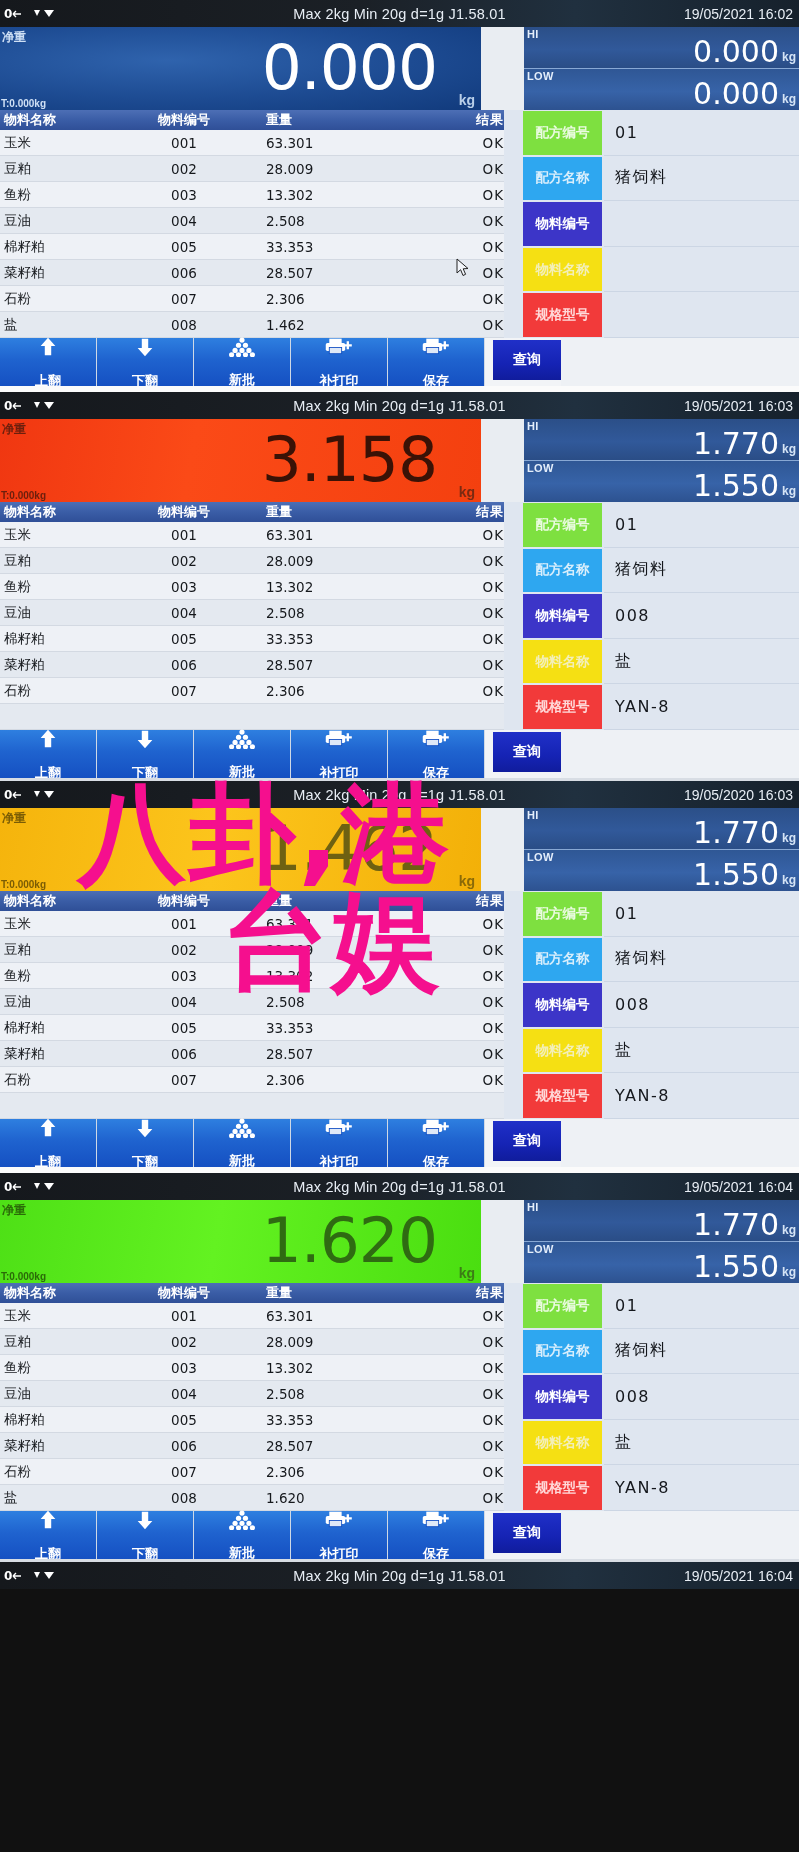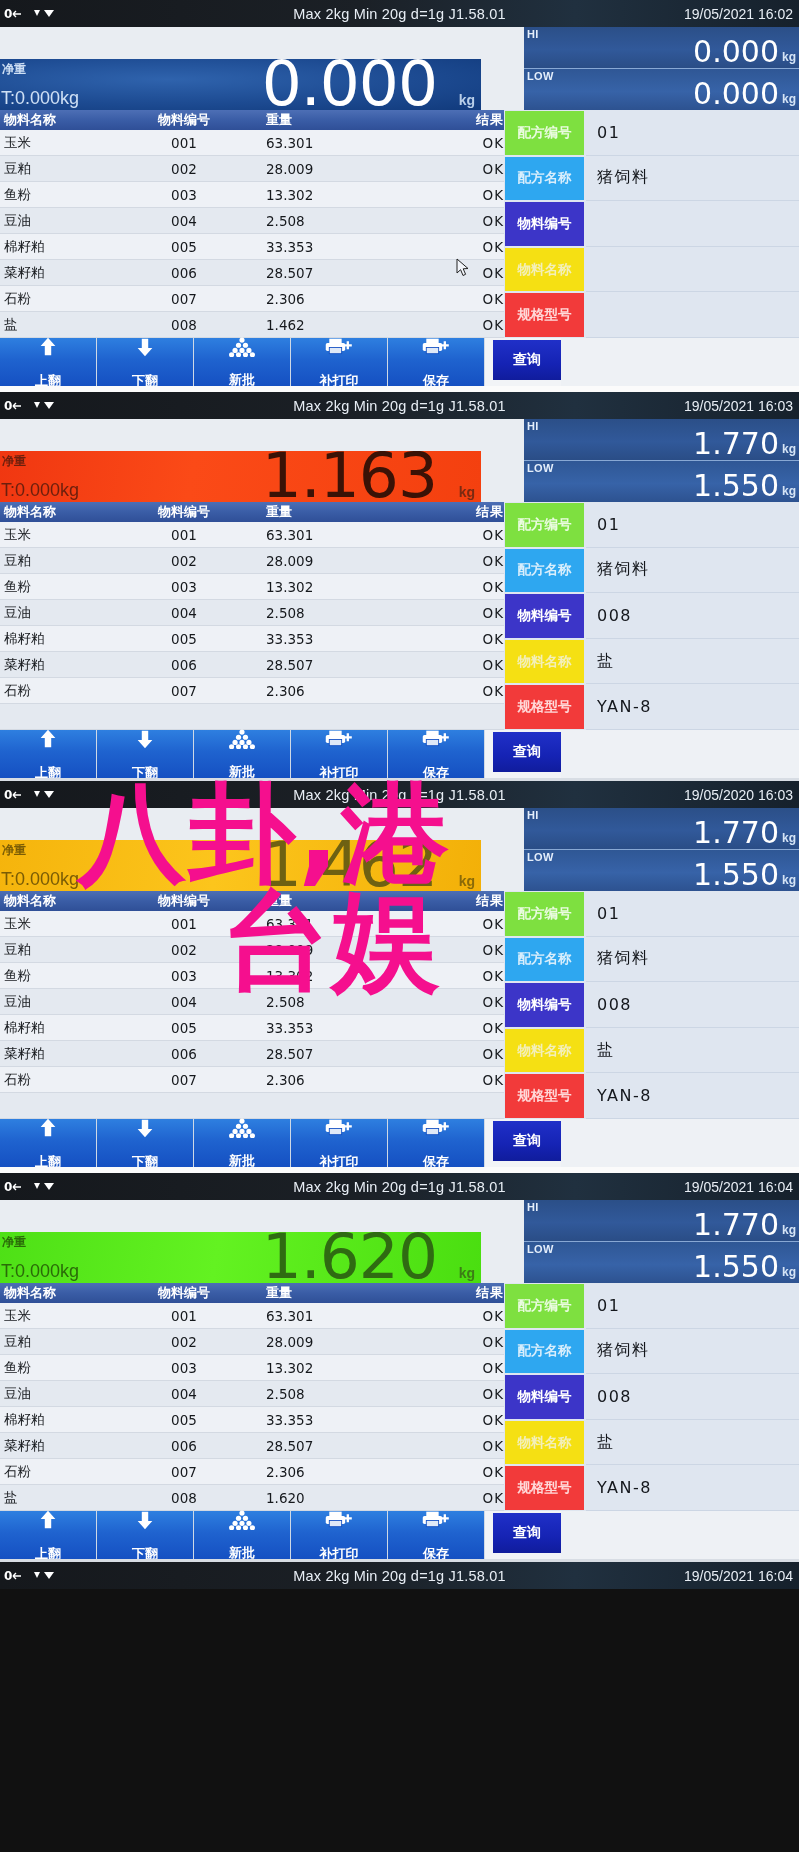--- a/index.html
+++ b/index.html
@@ -14,27 +14,27 @@
   .statusbar{position:relative;height:27px;background:linear-gradient(90deg,#15181c 0%,#1b2026 45%,#20303f 72%,#16212c 100%);
     color:#e8eef5;font-size:14px;display:flex;align-items:center;}
   .sb-left{position:absolute;left:4px;top:0;height:27px;display:flex;align-items:center;gap:3px;color:#fff;font-size:13px;font-weight:bold;}
   .sb-mid{position:absolute;left:0;right:0;text-align:center;font-size:14.5px;letter-spacing:.2px;white-space:nowrap;}
   .sb-right{position:absolute;right:6px;font-size:14px;white-space:nowrap;}
   .zeroglyph{display:inline-block;font-size:13px;line-height:1;}
   .arrowglyph{display:inline-block;font-size:11px;}
 
   
   .wrow{display:flex;height:83px;}
-  .bigweight{position:relative;flex:0 0 481px;overflow:hidden;margin-top:32px;}
+  .bigweight{position:relative;flex:0 0 481px;overflow:hidden;}
   .bigweight.blue{background:radial-gradient(ellipse at 35% 40%,#2f63ad 0%,#1d4b92 55%,#113a7c 100%);}
   .bigweight.red{background:linear-gradient(100deg,#f03711 0%,#fb4a17 40%,#f4400f 100%);}
   .bigweight.yellow{background:linear-gradient(100deg,#f5b40c 0%,#fcc51c 45%,#f3b008 100%);}
   .bigweight.green{background:linear-gradient(100deg,#4ee016 0%,#63f221 45%,#4ade10 100%);}
   .netlabel{position:absolute;left:2px;top:2px;font-size:12px;font-weight:bold;}
-  .tarelabel{position:absolute;left:1px;bottom:1px;font-size:18px;font-weight:normal;}
+  .tarelabel{position:absolute;left:1px;bottom:1px;font-size:10px;font-weight:bold;}
   .blue .netlabel,.blue .tarelabel{color:#cfe0f5;}
   .red .netlabel,.red .tarelabel{color:#6b1f0d;}
   .yellow .netlabel,.yellow .tarelabel{color:#7a5c05;}
   .green .netlabel,.green .tarelabel{color:#2a6b08;}
   .bignum{position:absolute;right:44px;top:50%;transform:translateY(-52%);
     font-size:63px;line-height:1;font-weight:400;font-family:"DejaVu Sans",sans-serif;letter-spacing:-1px;}
   .blue .bignum{color:#ffffff;}
   .red .bignum{color:#3a1206;}
   .yellow .bignum{color:#6e6112;}
   .green .bignum{color:#2f6b12;}
@@ -63,21 +63,21 @@
   table.mat tr:nth-child(even) td{background:#e4e9f0;}
   .c-name{width:120px;text-align:left;padding-left:4px !important;}
   .c-code{width:120px;text-align:center;}
   .c-wt{width:130px;text-align:left;padding-left:22px !important;}
   .c-res{width:108px;text-align:right;letter-spacing:1px;}
   .fillrow td{height:17px;border-bottom:none;}
 
   .sidefields{flex:1;display:flex;flex-direction:column;background:#dfe6f0;}
   .fieldrow{display:flex;flex:1;min-height:0;align-items:stretch;}
   .fkey{flex:0 0 79px;display:flex;align-items:center;justify-content:center;
-    font-size:13.5px;font-weight:bold;color:#fff;margin:1px 2px 1px 1px;}
+    font-size:13.5px;font-weight:bold;color:#fff;margin:1px 2px 1px 19px;}
   .k-recipe-no{background:#7ee040;color:#eafbe0;}
   .k-recipe-name{background:#2ea7f0;color:#d8eefc;}
   .k-mat-no{background:#3c35c8;color:#ffffff;}
   .k-mat-name{background:#f5e013;color:#f3efb9;}
   .k-spec{background:#f23a3a;color:#ffd9d9;}
   .fval{flex:1;display:flex;align-items:center;padding-left:11px;
     font-size:16px;color:#14171c;background:#dfe6f0;border-bottom:1px solid #ccd6e4;
     letter-spacing:1.5px;font-family:"DejaVu Sans",sans-serif;}
   .fval.empty{color:transparent;}
 
@@ -320,21 +320,21 @@
               </svg>
             </span>
           </div>
           <div class="sb-mid">Max 2kg  Min 20g  d=1g    J1.58.01</div>
           <div class="sb-right">19/05/2021  16:03</div>
         </div>
         <div class="wrow">
           <div class="bigweight red">
             <div class="netlabel">净重</div>
             <div class="tarelabel">T:0.000kg</div>
-            <div class="bignum">1.163</div>
+            <div class="bignum">3.158</div>
             <div class="bigunit">kg</div>
           </div>
           <div class="limits">
             <div class="limitbox">
               <div class="limlbl">HI</div>
               <div class="limval">1.770</div>
               <div class="limunit">kg</div>
             </div>
             <div class="limitbox">
               <div class="limlbl">LOW</div>

